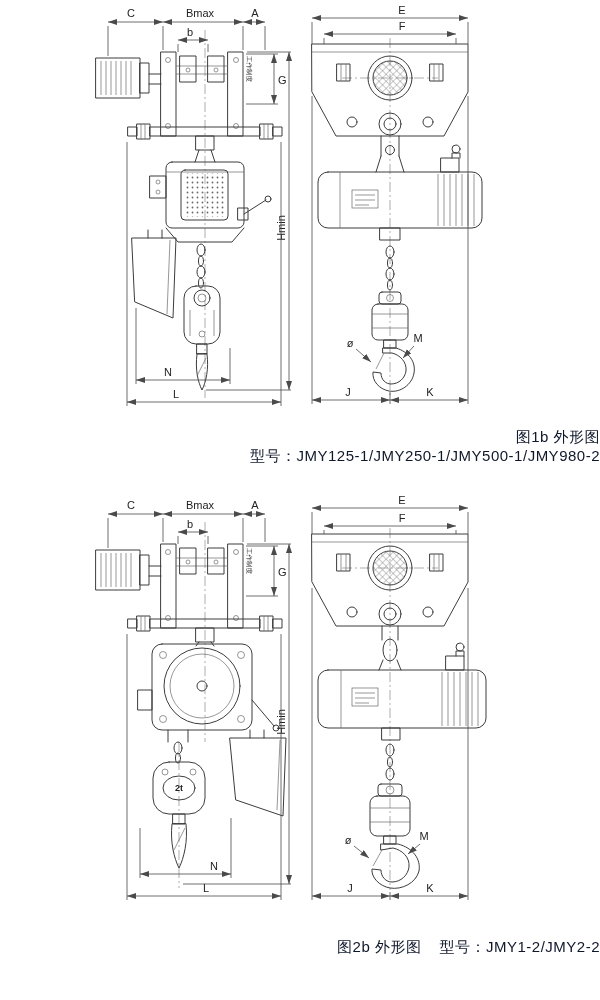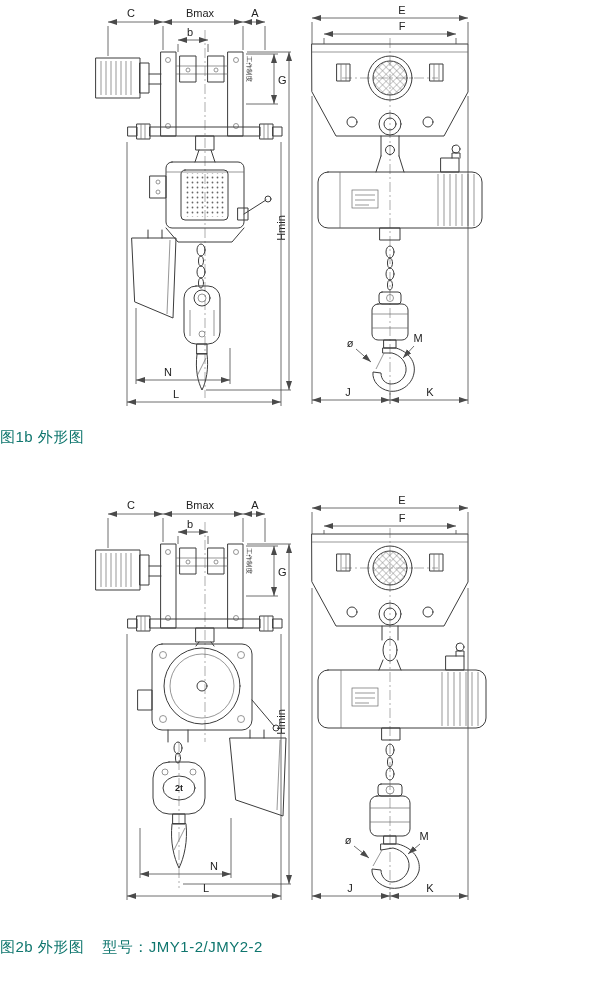--- a/index.html
+++ b/index.html
@@ -6,21 +6,21 @@
   .sheet { position:relative; width:600px; height:1000px; background:#ffffff; overflow:hidden;
            font-family:"Liberation Sans", sans-serif; }
   svg { position:absolute; left:0; }
   .ln   { fill:none; stroke:#3c3c3c; stroke-width:1; stroke-linecap:round; stroke-linejoin:round; }
   .thin { fill:none; stroke:#6a6a6a; stroke-width:0.7; }
   .cl   { fill:none; stroke:#8a8a8a; stroke-width:0.7; stroke-dasharray:10 3 2 3; }
   .dim  { fill:none; stroke:#4a4a4a; stroke-width:0.8; }
   .dimtxt { font:11px "Liberation Sans", sans-serif; fill:#222; }
   .tiny   { font:6.5px "Liberation Sans", sans-serif; fill:#333; }
   .cap2t  { font:bold 9px "Liberation Sans", sans-serif; fill:#222; }
-  .caption { position:absolute; width:100%; text-align:left; color:#0f766e;
+  .caption { position:absolute; width:100%; text-align:right; color:#0f172a;
              font:15px "Liberation Sans", sans-serif; letter-spacing:0.5px; }
   .caption .gap { display:inline-block; width:18px; }
 </style>
 </head>
 <body>
 
 <div class="sheet">
 
   <svg width="600" height="420" viewBox="0 0 600 420" style="top:0">
     <defs>
@@ -208,20 +208,21 @@
         <line class="dim" x1="312" y1="400" x2="390" y2="400" marker-start="url(#dimarrow)" marker-end="url(#dimarrow)"></line>
         <line class="dim" x1="390" y1="400" x2="468" y2="400" marker-start="url(#dimarrow)" marker-end="url(#dimarrow)"></line>
         <text class="dimtxt" x="348" y="396" text-anchor="middle">J</text>
         <text class="dimtxt" x="430" y="396" text-anchor="middle">K</text>
       </g>
     </g>
   </svg>
 
   <div class="caption" style="top:428px">
     <div>图1b 外形图</div>
+    <div>型号：JMY125-1/JMY250-1/JMY500-1/JMY980-2</div>
   </div>
 
   <svg width="600" height="430" viewBox="0 0 600 430" style="top:492px">
 
     <g>
       <line class="cl" x1="205" y1="30" x2="205" y2="250"></line>
       <line class="cl" x1="179" y1="250" x2="179" y2="396"></line>
 
       <g>
         <rect class="ln" x="96" y="58" width="44" height="40"></rect>

